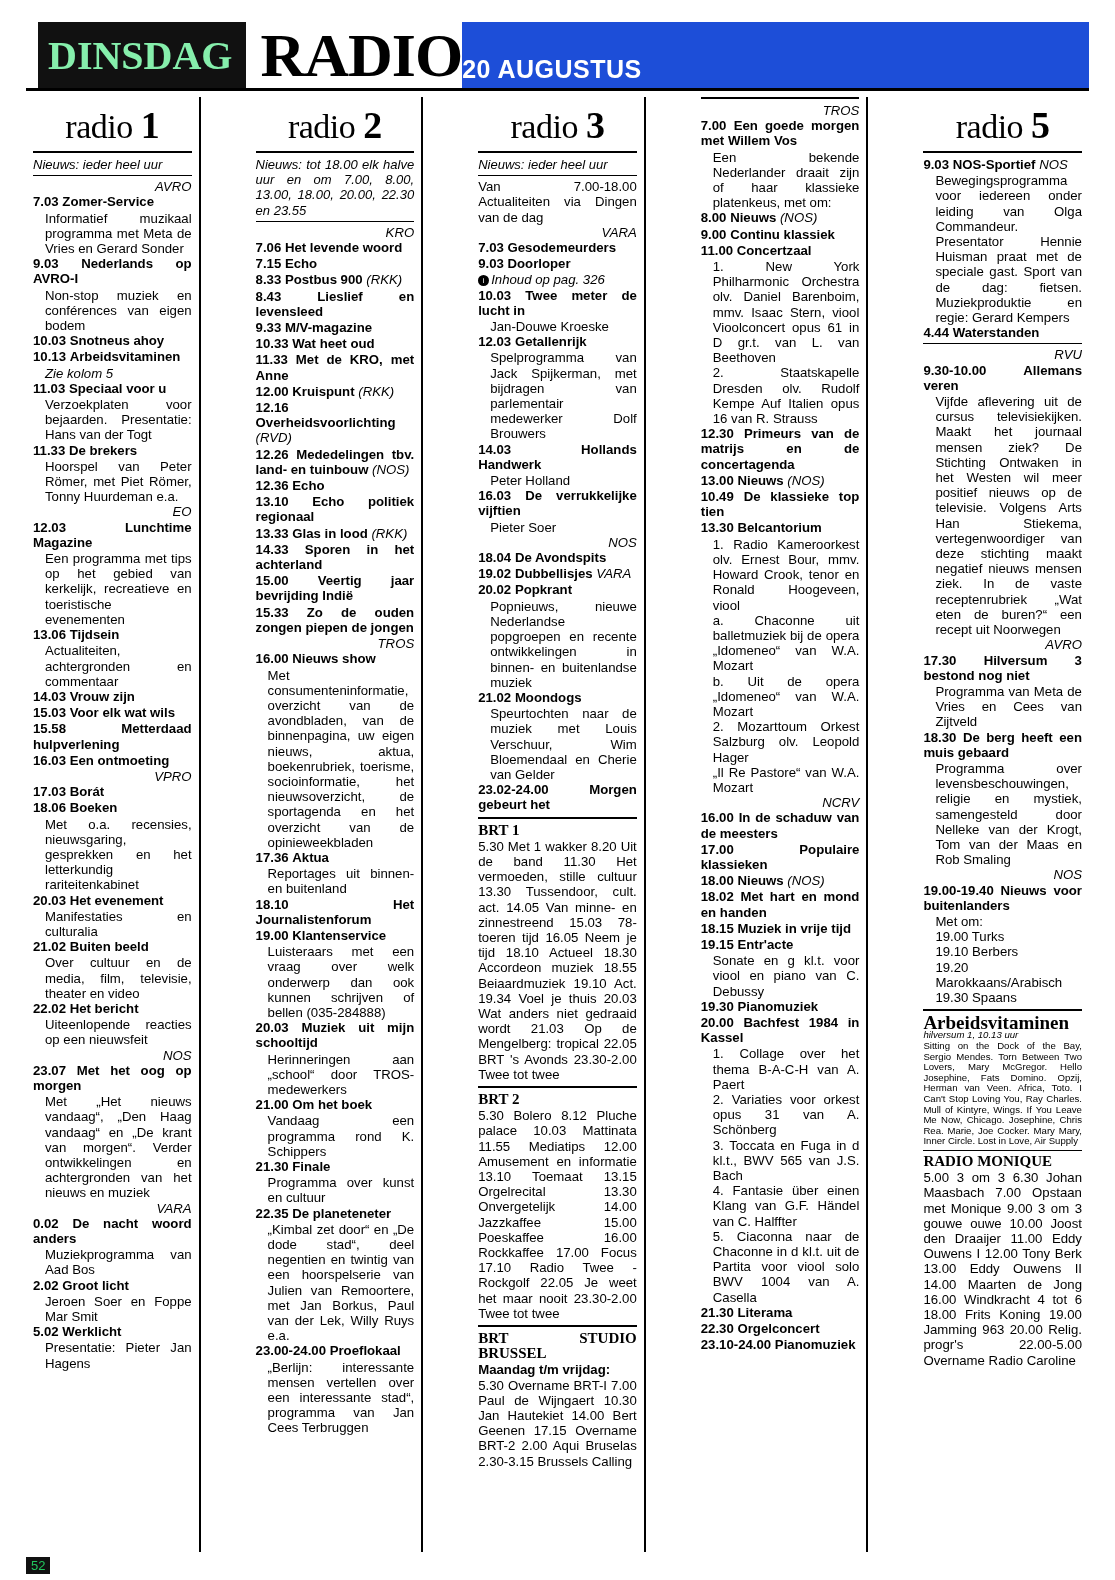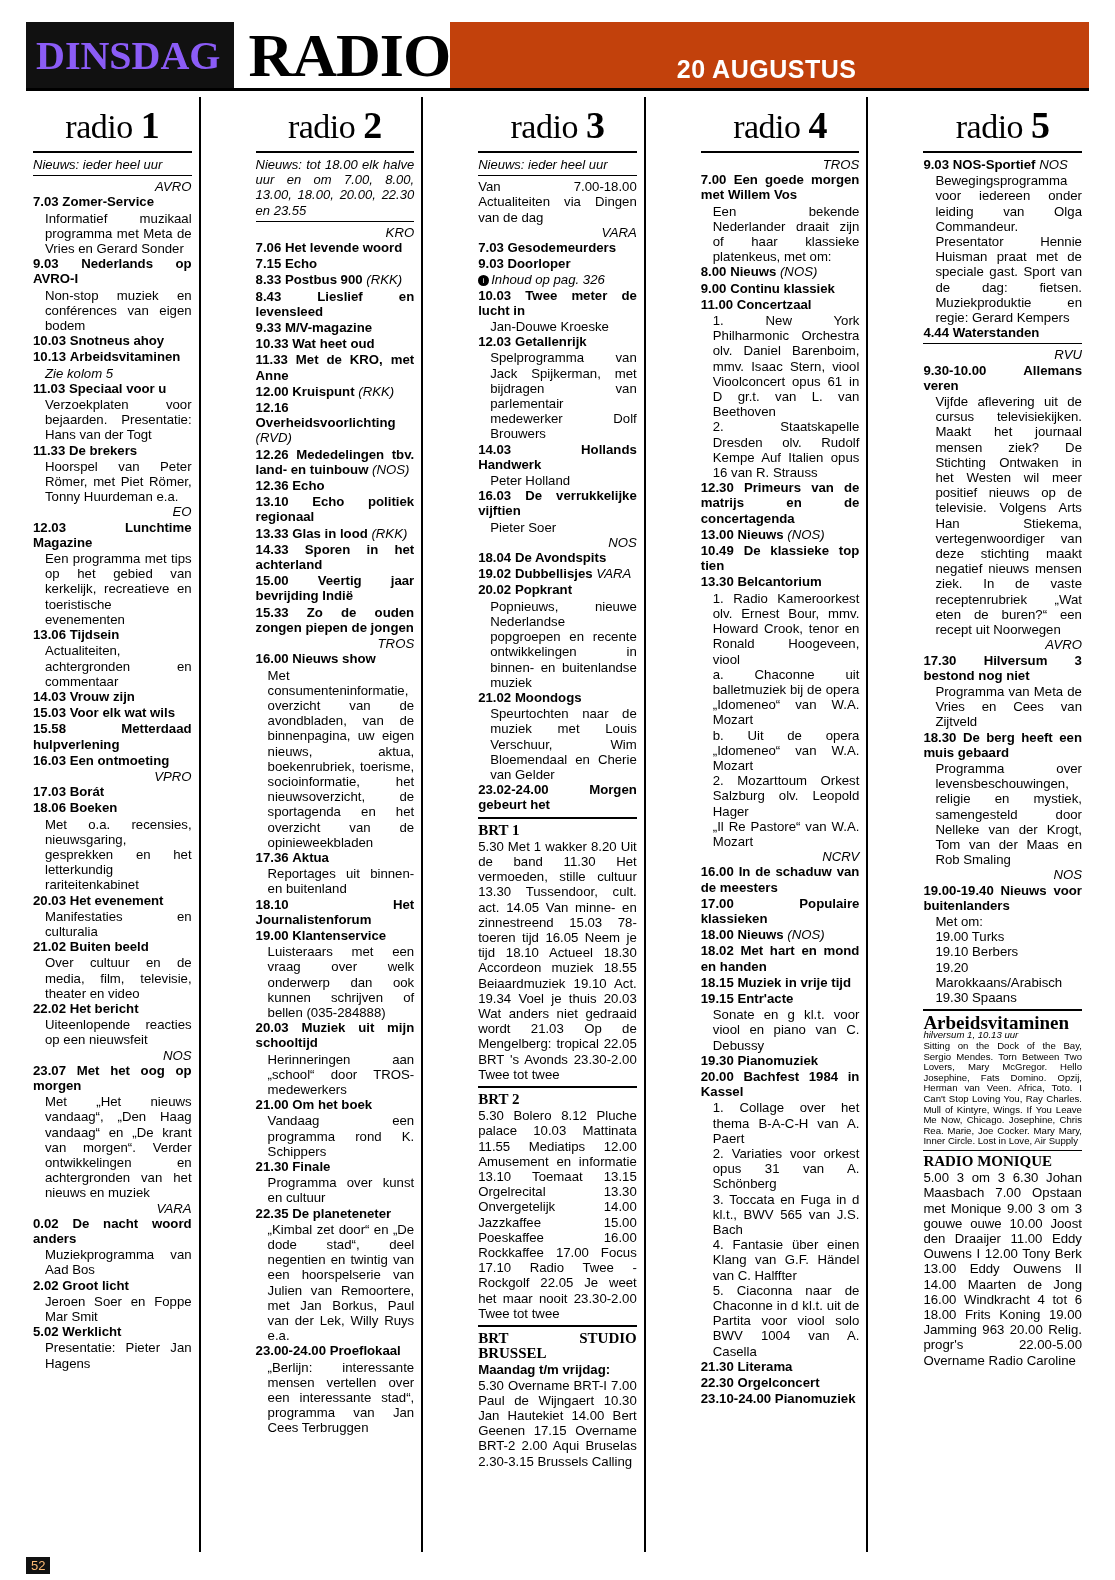--- a/index.html
+++ b/index.html
@@ -1,42 +1,42 @@
 <!DOCTYPE html>
 <html><head>
 <meta charset="utf-8">
 <style>
   html,body{margin:0;padding:0;background:#fff;}
   body{width:1115px;height:1580px;font-family:"Liberation Sans",sans-serif;color:#000;}
   .page{position:relative;width:1115px;height:1580px;background:#fff;box-sizing:border-box;padding:22px 26px 10px 26px;}
   .masthead{display:flex;align-items:stretch;height:66px;border-bottom:3px solid #000;}
-  .mh-day{background:#111;color:#8b5cf6;display:flex;align-items:center;justify-content:flex-end;padding:0 14px 0 10px;}
+  .mh-day{background:#111;color:#86efac;display:flex;align-items:center;justify-content:flex-end;padding:0 14px 0 10px;margin-left:12px;}
   .mh-day span{font-family:"Liberation Serif",serif;font-weight:bold;font-size:40px;letter-spacing:0px;}
   .mh-radio{flex:0 0 auto;display:flex;align-items:center;padding-left:14px;}
   .mh-radio span{font-family:"Liberation Serif",serif;font-weight:bold;font-size:62px;line-height:62px;letter-spacing:-1px;}
-  .mh-rest{flex:1;background:#c2410c;display:flex;align-items:flex-end;justify-content:center;padding:0 6px 4px 0;}
+  .mh-rest{flex:1;background:#1d4ed8;display:flex;align-items:flex-end;justify-content:flex-start;padding:0 6px 4px 0;}
   .mh-date{color:#fff;font-weight:bold;font-size:25px;letter-spacing:0.5px;}
   .grid{display:flex;margin-top:6px;height:1455px;gap:48px;}
   .col{flex:1;padding:0 7px;border-right:2px solid #000;position:relative;}
   .col:last-child{border-right:none;}
   .col-head{font-family:"Liberation Serif",serif;font-size:34px;text-align:center;padding:6px 0 4px 0;letter-spacing:-0.5px;}
   .col-head b{font-weight:bold;font-size:38px;}
   .col-rule{border-bottom:2px solid #000;margin-bottom:4px;}
   .body{font-size:13.2px;line-height:15.2px;text-align:justify;}
   .it{font-style:italic;}
   .bld{font-weight:bold;}
   .ent{margin-bottom:1px;}
   .ind{padding-left:12px;}
   .right{text-align:right;font-style:italic;}
   .hr{border-top:1px solid #000;margin:3px 0 3px 0;}
   .hr2{border-top:2px solid #000;margin:4px 0 4px 0;}
   .boxhead{font-weight:bold;font-size:15px;margin:3px 0 1px 0;font-family:Liberation Serif, serif;}
   .tiny{font-size:9.6px;line-height:10.6px;text-align:justify;}
   .circ{display:inline-block;width:11px;height:11px;border-radius:50%;background:#000;color:#fff;font-size:8px;line-height:11px;text-align:center;vertical-align:1px;margin-right:2px;font-family:"Liberation Sans",sans-serif;}
-  .pagenum{position:absolute;left:26px;bottom:6px;background:#111;color:#fdba74;font-size:13px;padding:1px 5px;}
+  .pagenum{position:absolute;left:26px;bottom:6px;background:#111;color:#22c55e;font-size:13px;padding:1px 5px;}
   .kicker{font-style:italic;font-size:13px;}
 </style>
 </head>
 <body>
 
 <div class="page">
 
   <div class="masthead">
     <div class="mh-day">
         <span>DINSDAG</span>
@@ -179,21 +179,20 @@
         <div class="boxhead">BRT 2</div>
         <div>5.30 Bolero 8.12 Pluche palace 10.03 Mattinata 11.55 Mediatips 12.00 Amusement en informatie 13.10 Toemaat 13.15 Orgelrecital 13.30 Onvergetelijk 14.00 Jazzkaffee 15.00 Poeskaffee 16.00 Rockkaffee 17.00 Focus 17.10 Radio Twee - Rockgolf 22.05 Je weet het maar nooit 23.30-2.00 Twee tot twee</div>
         <div class="hr2"></div>
         <div class="boxhead">BRT STUDIO BRUSSEL</div>
         <div class="bld">Maandag t/m vrijdag:</div>
         <div>5.30 Overname BRT-I 7.00 Paul de Wijngaert 10.30 Jan Hautekiet 14.00 Bert Geenen 17.15 Overname BRT-2 2.00 Aqui Bruselas 2.30-3.15 Brussels Calling</div>
       </div>
     </div>
 
     <div class="col">
-      <div class="col-head">radio <b>4</b></div>
       <div class="col-rule"></div>
       <div class="body">
         <div class="right">TROS</div>
         <div class="ent"><span class="bld">7.00</span> <span class="bld">Een goede morgen met Willem Vos</span></div>
         <div class="ind">Een bekende Nederlander draait zijn of haar klassieke platenkeus, met om:</div>
         <div class="ent"><span class="bld">8.00</span> <span class="bld">Nieuws</span> <span class="it">(NOS)</span></div>
         <div class="ent"><span class="bld">9.00</span> <span class="bld">Continu klassiek</span></div>
         <div class="ent"><span class="bld">11.00</span> <span class="bld">Concertzaal</span></div>
         <div class="ind" style="white-space:pre-line">1. New York Philharmonic Orchestra olv. Daniel Barenboim, mmv. Isaac Stern, viool Vioolconcert opus 61 in D gr.t. van L. van Beethoven
 2. Staatskapelle Dresden olv. Rudolf Kempe Auf Italien opus 16 van R. Strauss</div>

